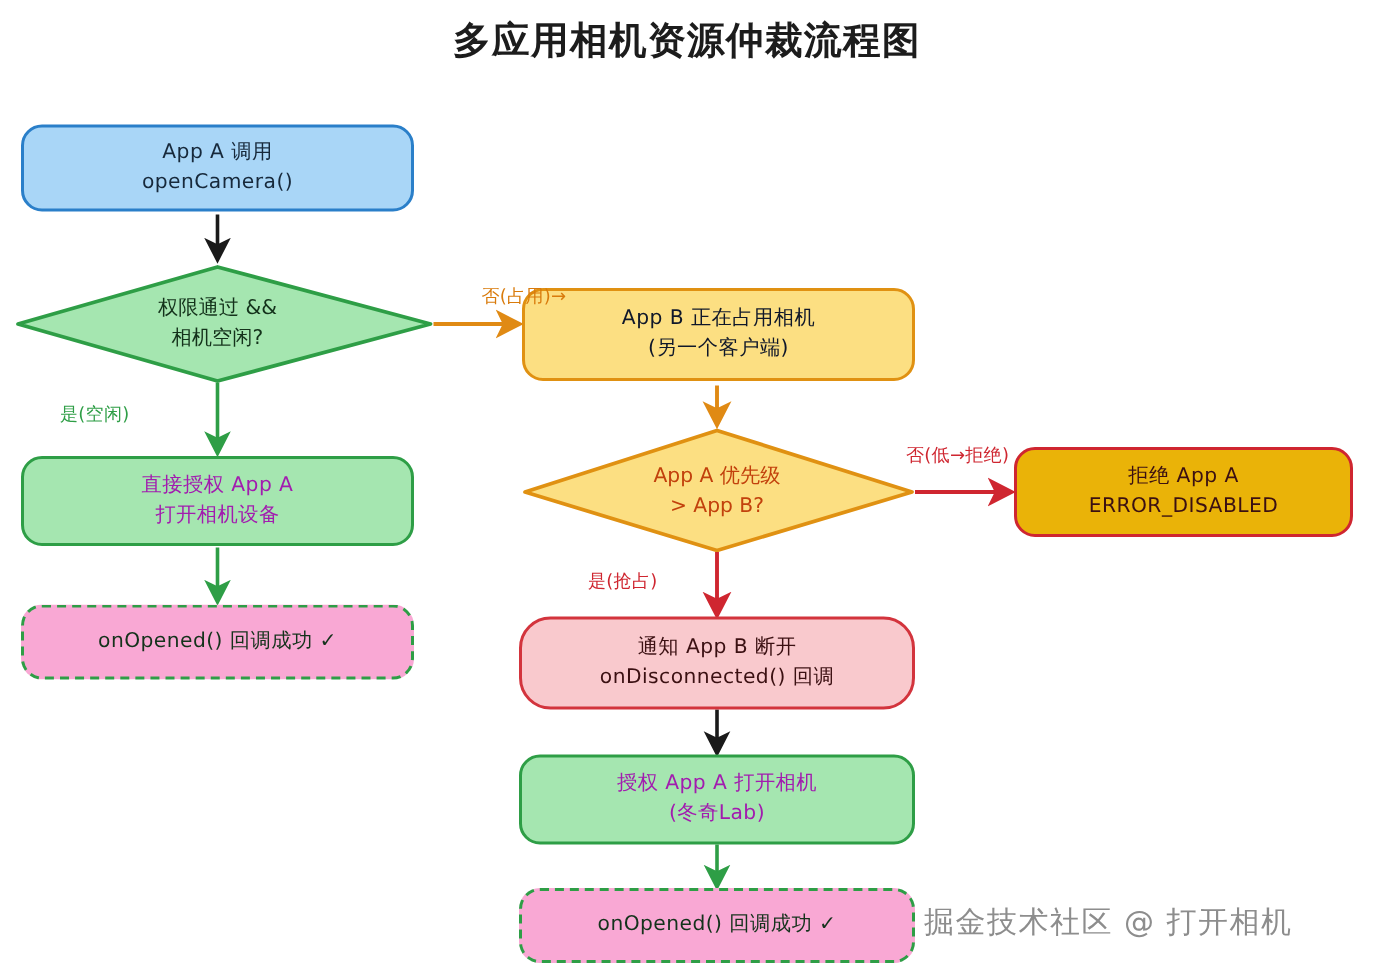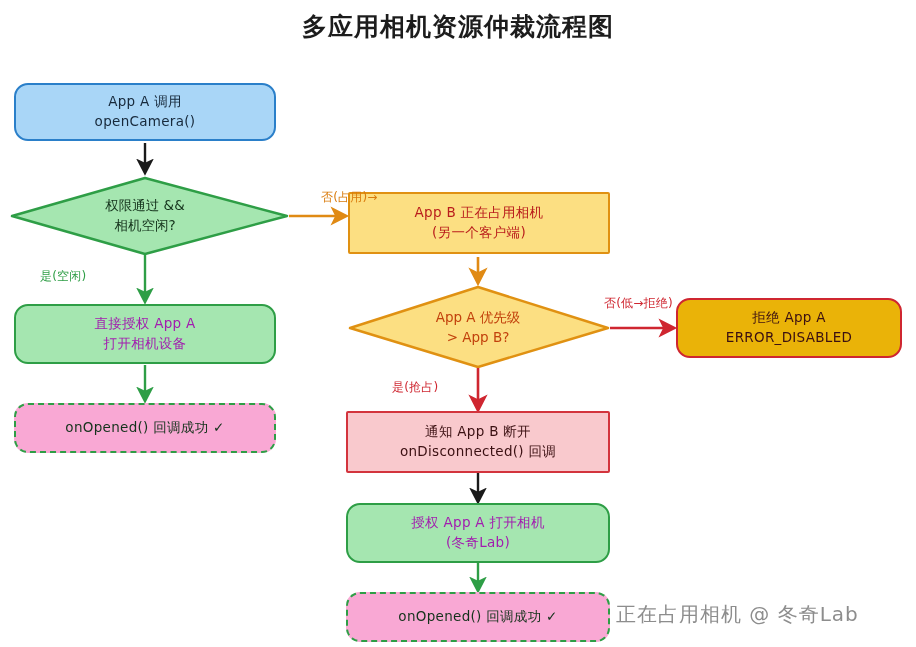--- a/index.html
+++ b/index.html
@@ -63,33 +63,33 @@
   }
   .box-green-dashed {
     background: #f9a8d4;
     border: 2.5px dashed #2e9e46;
     border-radius: 14px;
     color: #14321b;
   }
   .box-yellow {
     background: #fcdf82;
     border: 2.5px solid #e09112;
-    border-radius: 2px;
-    color: #b91c1c;
+    border-radius: 14px;
+    color: #0f172a;
   }
   .box-red {
     background: #eab308;
     border: 2.5px solid #cf2630;
     border-radius: 14px;
     color: #3b1012;
   }
   .box-pink {
     background: #f9c9cd;
     border: 2.5px solid #d3343d;
-    border-radius: 2px;
+    border-radius: 21px;
     color: #3b1012;
   }
 
   
   .diamond {
     position: absolute;
     display: flex;
     align-items: center;
     justify-content: center;
     flex-direction: column;
@@ -216,13 +216,13 @@
 </div>
 
 <div class="edge-label lbl-orange" style="left:289px; top:189px;margin-left:32px;">否(占用)→</div>
 
 <div class="edge-label lbl-green" style="left:40px; top:268px;">是(空闲)</div>
 
 <div class="edge-label lbl-red" style="left:604px; top:295px;">否(低→拒绝)</div>
 
 <div class="edge-label lbl-red" style="left:392px; top:379px;">是(抢占)</div>
 
-<div id="watermark">正在占用相机 @ 冬奇Lab</div>
+<div id="watermark">掘金技术社区 @ 打开相机</div>
 
 </body></html>

